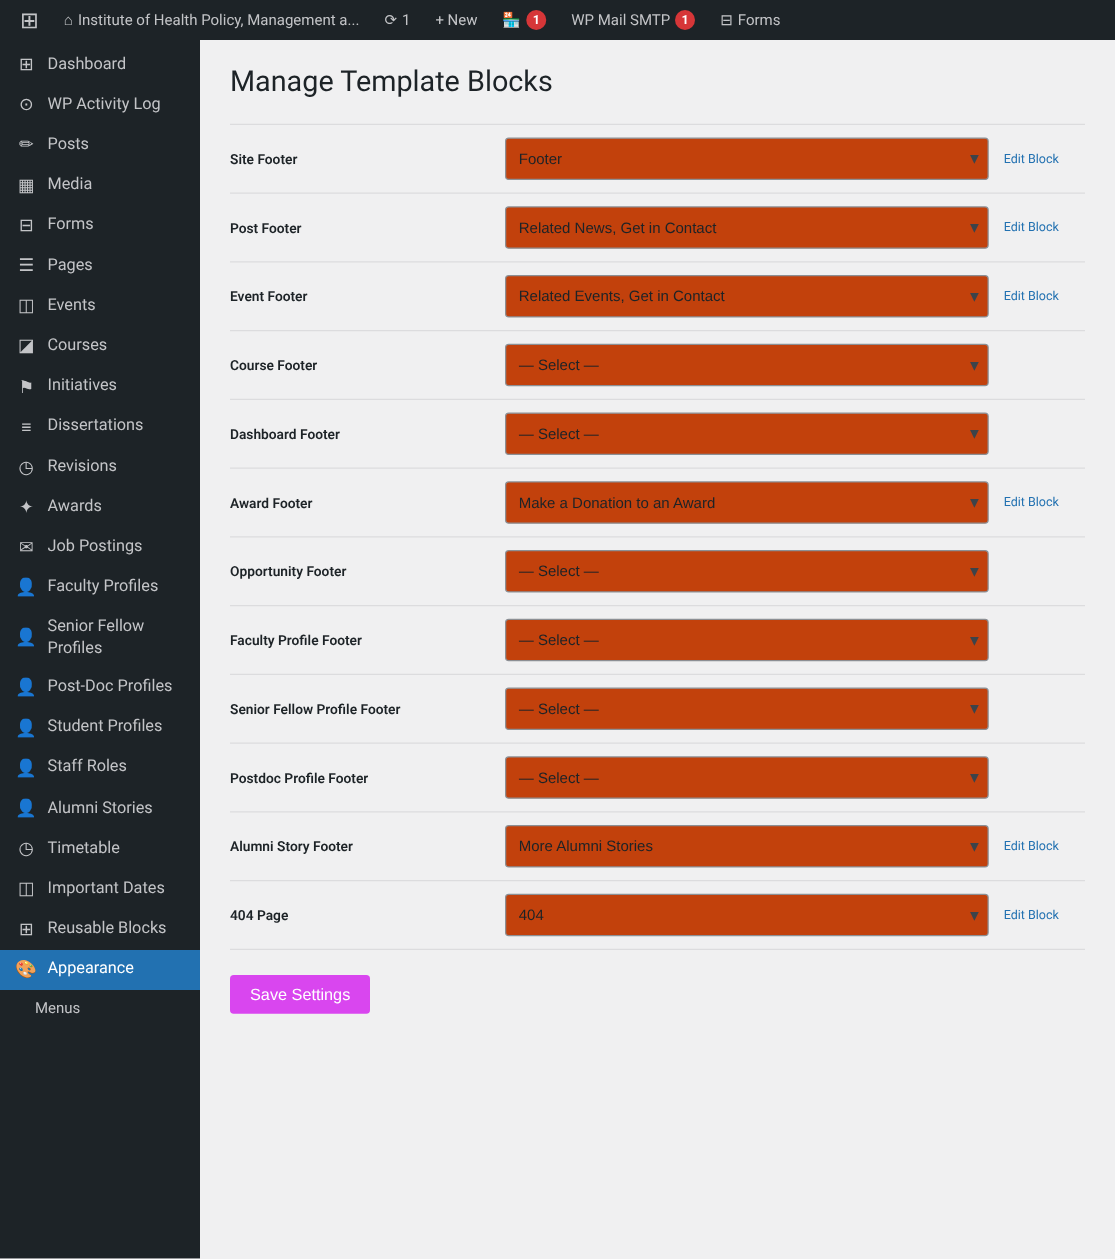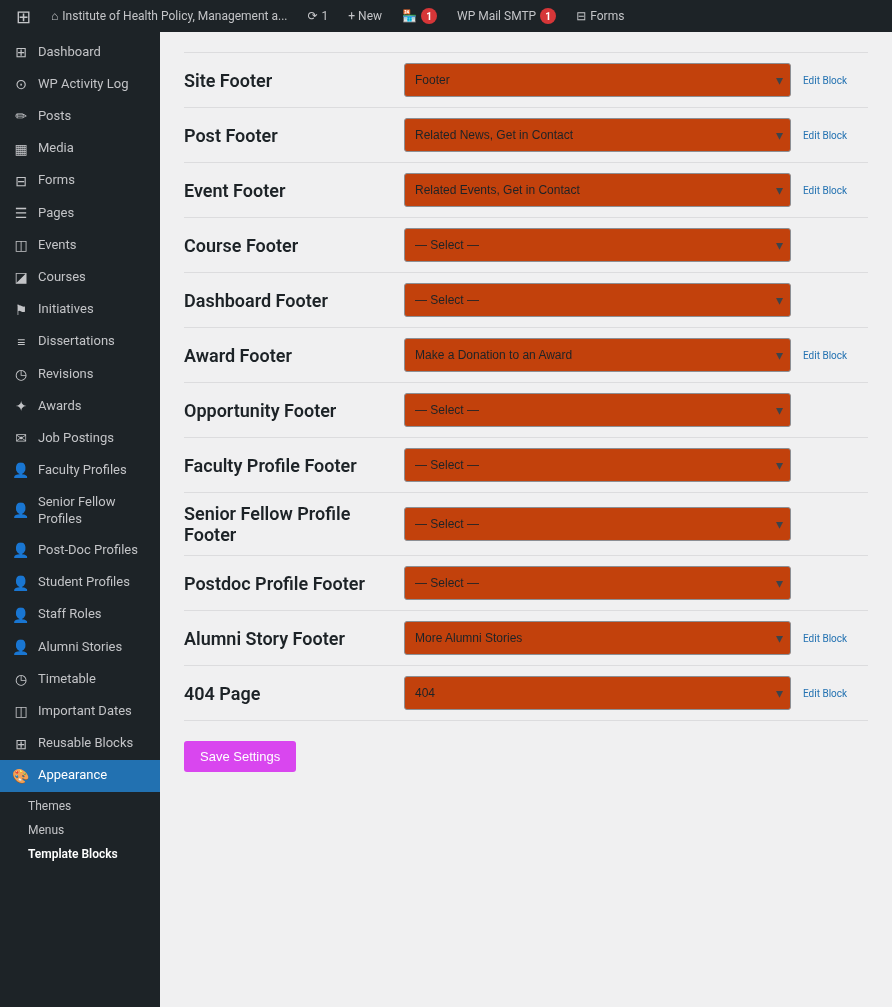--- a/index.html
+++ b/index.html
@@ -84,21 +84,21 @@
       width: 100%;
     }
     .tb-row {
       display: flex; align-items: center;
       padding: 10px 0;
       border-bottom: 1px solid #dcdcde;
     }
     .tb-row:first-child { border-top: 1px solid #dcdcde; }
     .tb-label {
       width: 220px; flex-shrink: 0;
-      font-weight: 600; color: #1d2327; font-size: 18px;
+      font-weight: 600; color: #1d2327; font-size: 11px;
     }
     .tb-select-wrap {
       flex: 1;
       margin-right: 12px;
       position: relative;
     }
     .tb-select {
       width: 100%; appearance: none;
       background: #c2410c; border: 1px solid #8c8f94;
       border-radius: 3px; padding: 6px 28px 6px 10px;
@@ -245,32 +245,27 @@
     <div class="sidebar-item">
       <span class="icon">⊞</span>
       <span>Reusable Blocks</span>
     </div>
     <div class="sidebar-item active">
       <span class="icon">🎨</span>
       <span>Appearance</span>
     </div>
     <div class="sidebar-sub">
       <div class="sidebar-sub-item">
-        <span>Themes</span>
-      </div>
-      <div class="sidebar-sub-item">
         <span>Menus</span>
       </div>
-      <div class="sidebar-sub-item active">
-        <span>Template Blocks</span>
-      </div>
     </div>
   </nav>
 
   <main class="main-content">
+    <h1 class="page-title">Manage Template Blocks</h1>
 
     <div class="template-blocks-table" id="tb-table">
     <div class="tb-row">
           <div class="tb-label">Site Footer</div>
           <div class="tb-select-wrap"><select class="tb-select"><option>Footer</option></select><span class="chevron-icon">▾</span></div>
           <a class="tb-edit-link" href="#">Edit Block</a>
         </div>
         <div class="tb-row">
           <div class="tb-label">Post Footer</div>
           <div class="tb-select-wrap"><select class="tb-select"><option>Related News, Get in Contact</option></select><span class="chevron-icon">▾</span></div>

